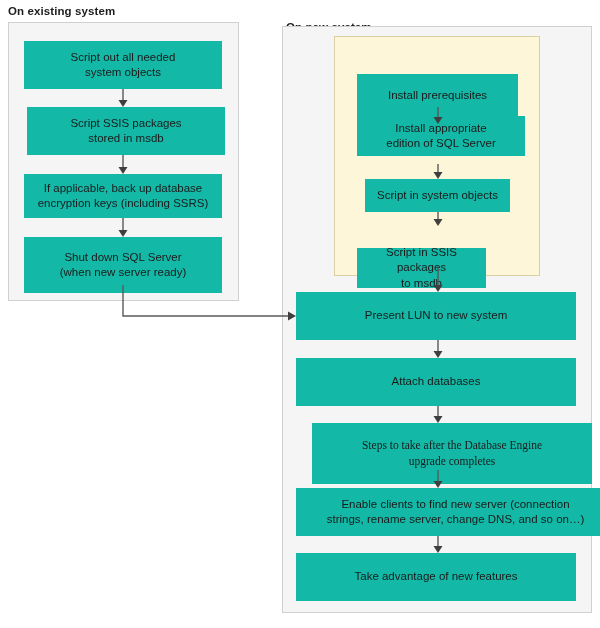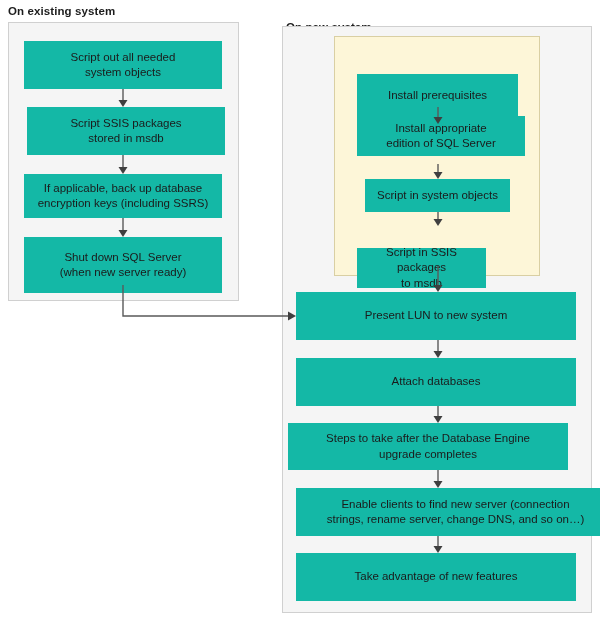--- a/index.html
+++ b/index.html
@@ -92,21 +92,21 @@
 
   
   #node-install-prereq   { left: 357px; top: 74px;  width: 161px; height: 44px; }
   #node-install-edition  { left: 357px; top: 116px; width: 168px; height: 40px; text-align: center; }
   #node-script-sysobj    { left: 357px; top: 179px; width: 145px; height: 33px; margin-left: 8px; }
   #node-script-ssis-msdb { left: 357px; top: 232px; width: 129px; height: 40px; margin-top: 16px; }
 
   
   #node-present-lun      { left: 296px; top: 292px; width: 280px; height: 48px; }
   #node-attach-db        { left: 296px; top: 358px; width: 280px; height: 48px; }
-  #node-post-upgrade     { left: 288px; top: 423px; width: 280px; height: 47px; }
+  #node-post-upgrade     { left: 312px; top: 423px; width: 280px; height: 61px; font-family: Liberation Serif, serif; }
   #node-enable-clients   { left: 296px; top: 488px; width: 319px; height: 48px; }
   #node-new-features     { left: 296px; top: 553px; width: 280px; height: 48px; }
 
   
   #connectors {
     position: absolute;
     left: 0;
     top: 0;
     width: 600px;
     height: 628px;

